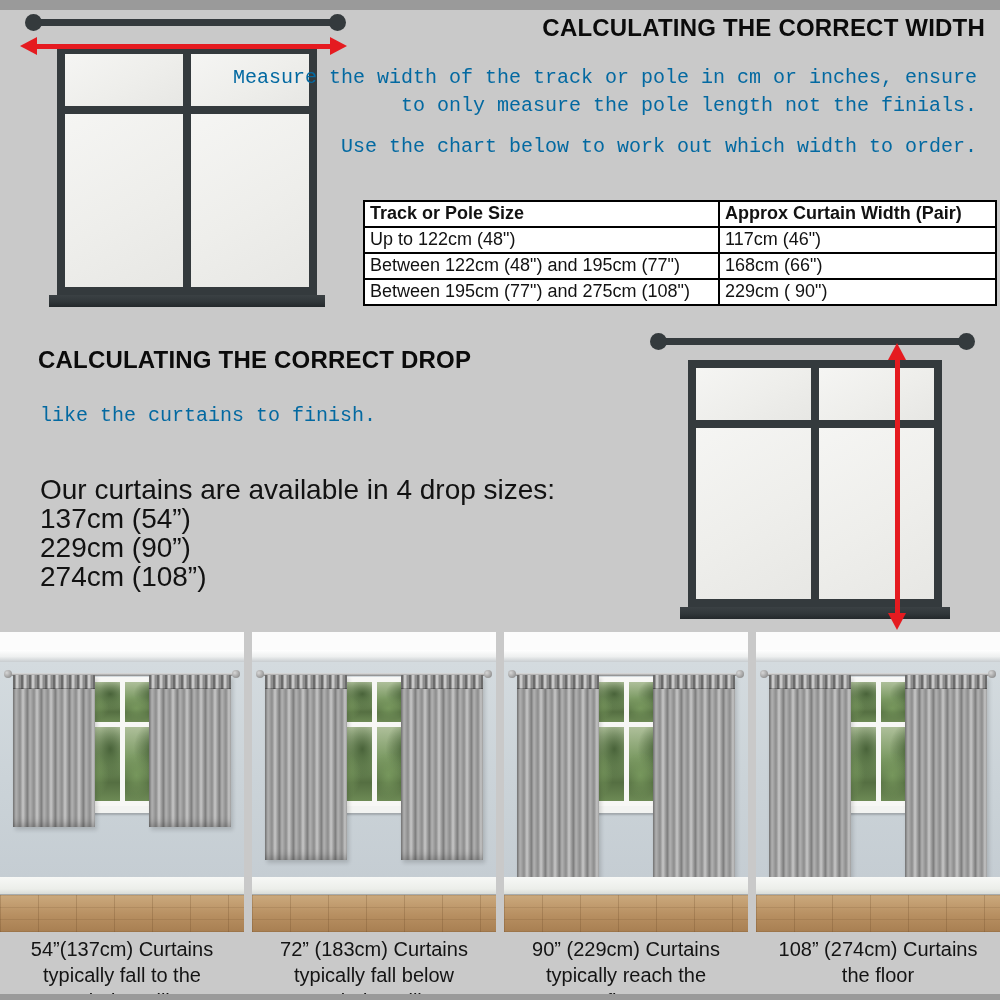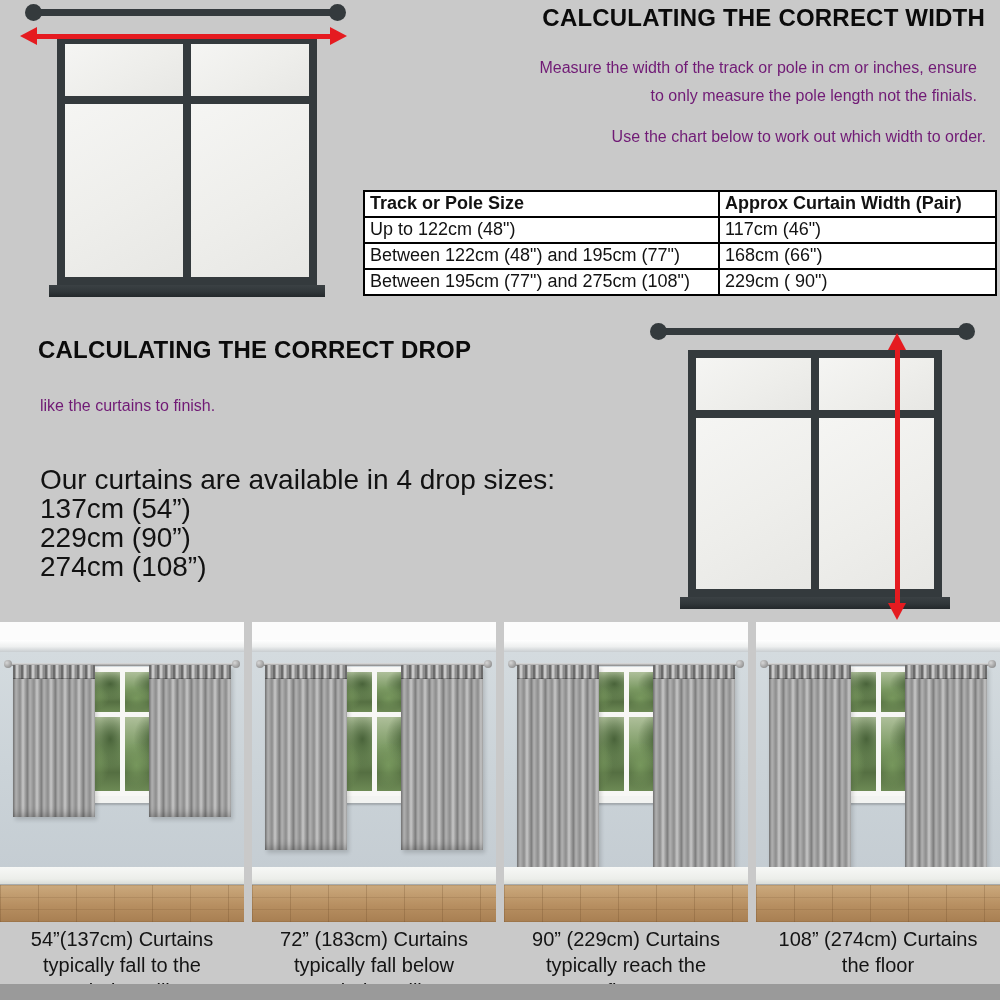--- a/index.html
+++ b/index.html
@@ -1,26 +1,26 @@
 <!DOCTYPE html>
 <html style="--page_bg: #c9c9c9; --frame_dark: #343a3d; --arrow_red: #e51b20; --table_bg: #ffffff; --wall_blue: #ccd4da; --curtain_gray: #9a9a9a; --floor_wood: #b78f61;"><head>
 <meta charset="utf-8">
 <style>
   * { margin:0; padding:0; box-sizing:border-box; }
   html,body { background:#9a9a9a; }
   #canvas {
-    position:relative; width:1000px; height:984px; margin:0 auto;
+    position:relative; width:1000px; height:984px; margin:10px auto;
     background:var(--page_bg,#c9c9c9); overflow:hidden;
     font-family:"Liberation Sans", sans-serif; color:#121212;
   }
   .abs { position:absolute; }
 
   
   .title { font-size:24px; font-weight:bold; color:#0b0b0b; white-space:nowrap; letter-spacing:.2px; }
-  .body-text { font-size:16px; line-height:28px; color:#701a75; white-space:nowrap; }
+  .body-text { font-size:20px; line-height:28px; color:#0369a1; white-space:nowrap;font-family:Liberation Mono, monospace; }
   .right-al { text-align:right; }
   .sizes-list div { font-size:28px; line-height:29px; white-space:nowrap; }
 
   
   .mtable { border-collapse:collapse; background:var(--table_bg,#fff); width:632px; table-layout:fixed; }
   .mtable th, .mtable td {
     border:2px solid #000; font-size:18px; padding:1px 4px 2px 5px;
     height:26px; text-align:left; white-space:nowrap; overflow:hidden;
   }
   .mtable th { font-weight:bold; }
@@ -107,21 +107,21 @@
     <span class="shaft"></span>
     <span class="hl"></span>
     <span class="hr"></span>
   </div>
 
   <div class="abs title" style="right:15px; top:4px;">CALCULATING THE CORRECT WIDTH</div>
   <div class="abs body-text right-al" style="right:23px; top:54px;">
     <div>Measure the width of the track or pole in cm or inches, ensure</div>
     <div>to only measure the pole length not the finials.</div>
   </div>
-  <div class="abs body-text right-al" style="right:14px; top:123px;">Use the chart below to work out which width to order.</div>
+  <div class="abs body-text right-al" style="right:23px; top:123px;">Use the chart below to work out which width to order.</div>
 
   <table class="mtable abs" style="left:363px; top:190px;">
     <colgroup>
         <col style="width:355px">
         <col style="width:277px">
       </colgroup>
     <tbody>
         <tr>
       <th>Track or Pole Size</th>
       <th>Approx Curtain Width (Pair)</th>

